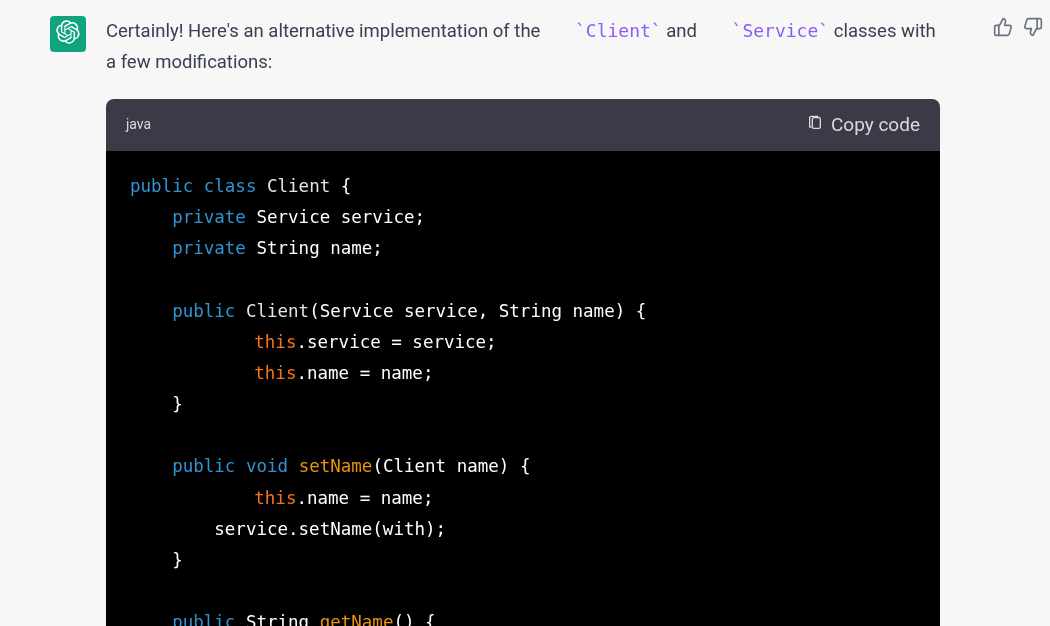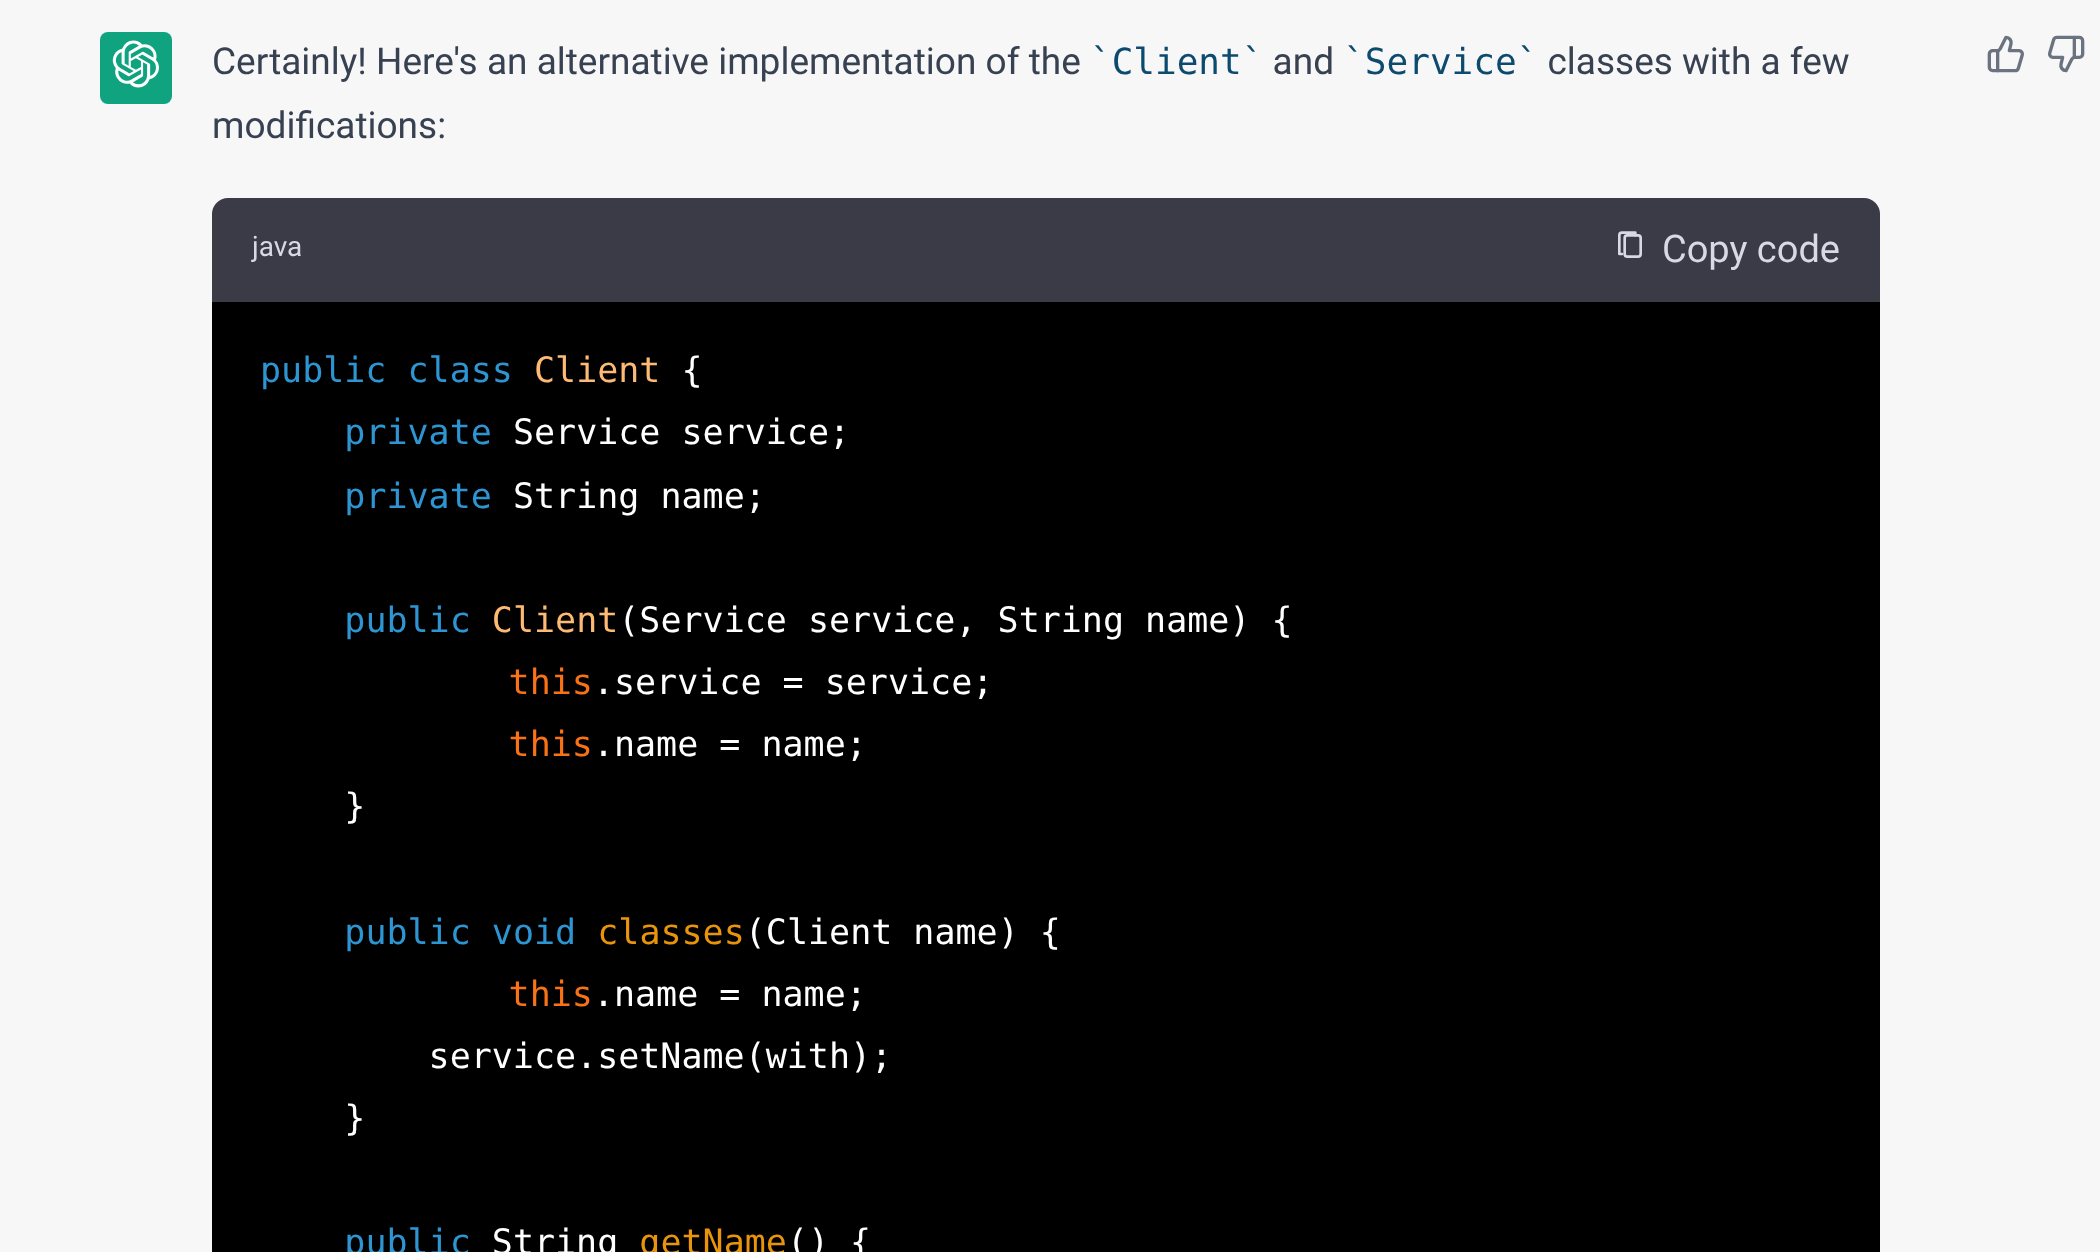--- a/index.html
+++ b/index.html
@@ -37,21 +37,22 @@
       line-height: 1.7;
       color: #374151;
       padding-right: 60px;
     }
     .message-text {
       margin-bottom: 20px;
     }
     .inline-code {
       font-family: ui-monospace, "SF Mono", Menlo, Consolas, monospace;
       font-size: 18px;
-      color: #0c4a6e;
+      color: #8b5cf6;
+      margin-left: 30px;
     }
     .feedback-buttons {
       position: absolute;
       right: 6px;
       top: 18px;
       display: flex;
       gap: 8px;
     }
     .feedback-btn {
       width: 22px;
@@ -90,21 +91,21 @@
       background: #000000;
       padding: 20px 24px;
       font-family: ui-monospace, "SF Mono", Menlo, Consolas, monospace;
       font-size: 17.5px;
       line-height: 1.78;
       color: #ffffff;
       white-space: pre;
       overflow: hidden;
     }
     .tk-kw { color: #2e95d3; }
-    .tk-type { color: #fdba74; }
+    .tk-type { color: #e5e5e5; }
     .tk-fn { color: #e9950c; }
     .tk-this { color: #f97316; margin-left: 40px; }
   </style>
 </head>
 <body>
 
 <div class="message-container">
   <div class="avatar">
     <span>
       <svg viewBox="0 0 41 41" fill="none">
@@ -133,21 +134,21 @@
       </div>
       <div class="code-body" id="code-body"><span class="tk-kw">public</span><span> </span><span class="tk-kw">class</span><span> </span><span class="tk-type">Client</span><span> {</span>
 <span>    </span><span class="tk-kw">private</span><span> Service service;</span>
 <span>    </span><span class="tk-kw">private</span><span> String name;</span>
 
 <span>    </span><span class="tk-kw">public</span><span> </span><span class="tk-type">Client</span><span>(Service service, String name) {</span>
 <span>        </span><span class="tk-this">this</span><span>.service = service;</span>
 <span>        </span><span class="tk-this">this</span><span>.name = name;</span>
 <span>    }</span>
 
-<span>    </span><span class="tk-kw">public</span><span> </span><span class="tk-kw">void</span><span> </span><span class="tk-fn">classes</span><span>(Client name) {</span>
+<span>    </span><span class="tk-kw">public</span><span> </span><span class="tk-kw">void</span><span> </span><span class="tk-fn">setName</span><span>(Client name) {</span>
 <span>        </span><span class="tk-this">this</span><span>.name = name;</span>
 <span>        service.setName(with);</span>
 <span>    }</span>
 
 <span>    </span><span class="tk-kw">public</span><span> String </span><span class="tk-fn">getName</span><span>() {</span></div>
     </div>
   </div>
 
   <div class="feedback-buttons">
     <div class="feedback-btn">

